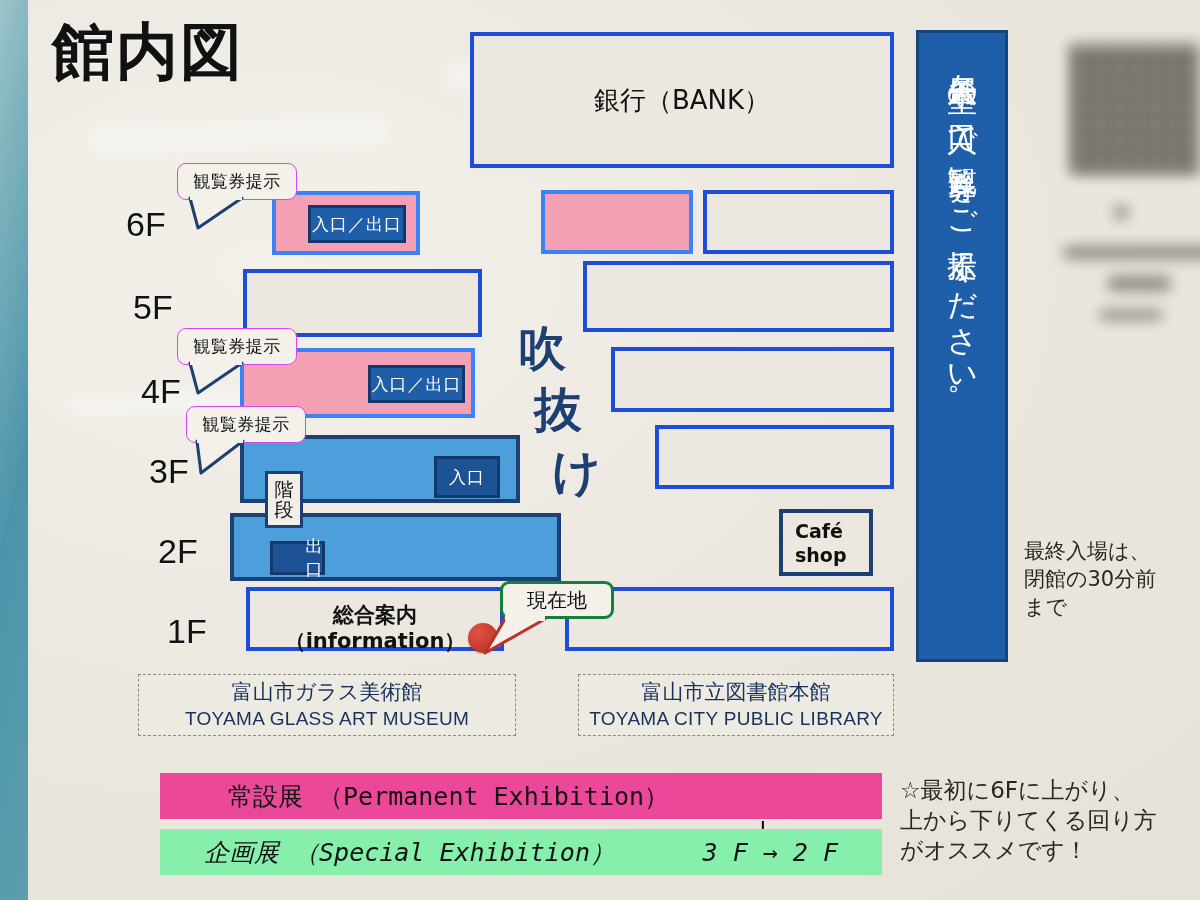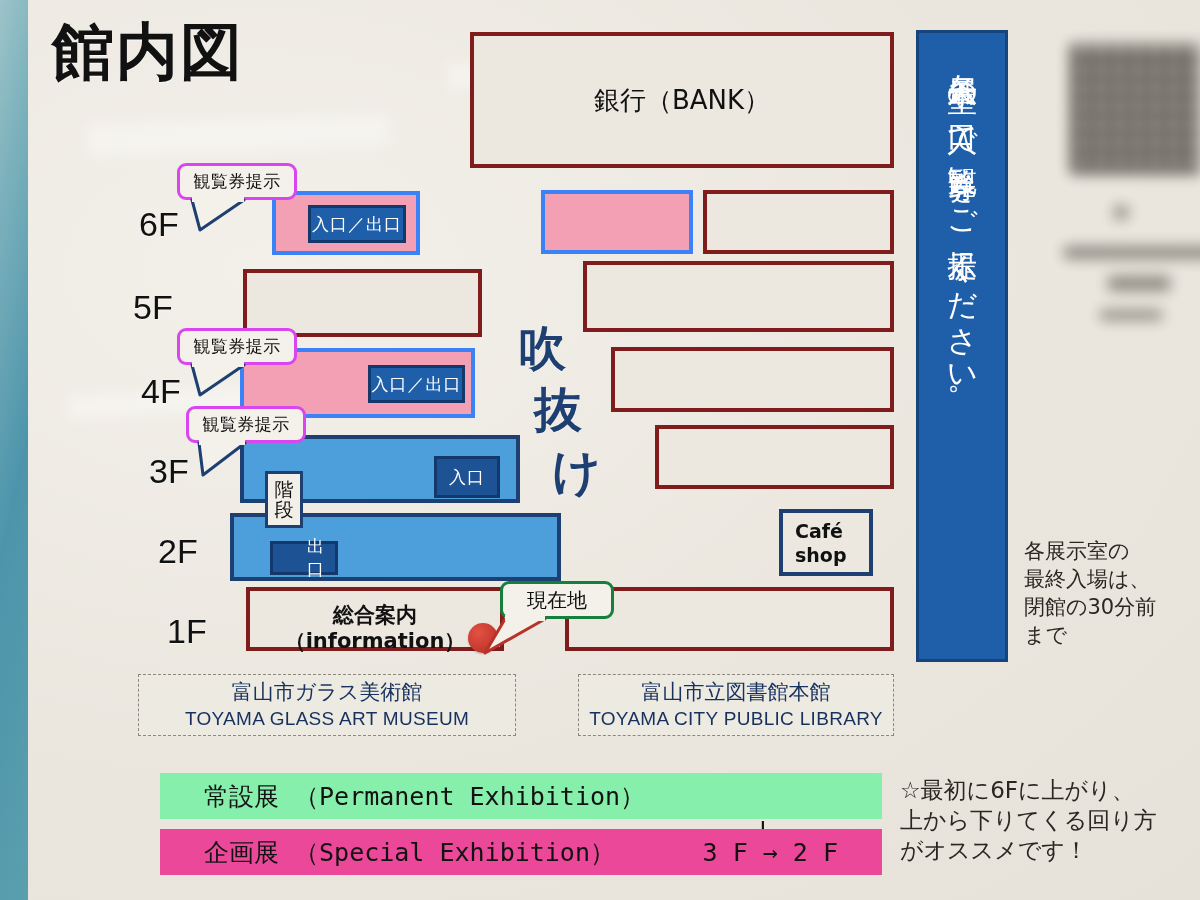--- a/index.html
+++ b/index.html
@@ -29,21 +29,21 @@
     position:absolute;left:52px;top:10px;
     font-size:62px;font-weight:bold;color:#111;
     letter-spacing:2px;
     text-shadow:0 1px 0 rgba(255,255,255,.6);
     font-family:"DejaVu Sans","Liberation Sans",sans-serif;
   }
 
   
   .box{position:absolute;box-sizing:border-box;}
   .outline{
-    border:4px solid #7f1d1d;background:#ece8e0;
+    border:4px solid #1d4ed8;background:#ece8e0;
     box-shadow:inset 0 0 0 2px #ece8e0;
   }
   .pink{
     border:4px solid #3b82f6;background:#f4a0b4;
   }
   .blue{
     border:4px solid #1d3f72;background:#4d9fdb;
   }
   .bank-label{
     position:absolute;left:0;right:0;top:50%;transform:translateY(-50%);
@@ -73,21 +73,21 @@
   
   .floor-label{
     position:absolute;font-size:34px;color:#111;font-weight:normal;
     font-family:"Liberation Sans","DejaVu Sans",sans-serif;
     text-shadow:0 1px 0 rgba(255,255,255,.5);
   }
 
   
   .bubble{
     position:absolute;box-sizing:border-box;
-    background:#f4f1ea;border:3px solid #d946ef;border-radius:9px;
+    background:#f4f1ea;border:1px solid #d946ef;border-radius:9px;
     display:flex;align-items:center;justify-content:center;
     font-size:17px;color:#111;letter-spacing:.5px;
     font-family:"DejaVu Sans","Liberation Sans",sans-serif;
   }
 
   
   .bubble-red{
     position:absolute;box-sizing:border-box;
     background:#f4f1ea;border:3px solid #15803d;border-radius:9px;
     display:flex;align-items:center;justify-content:center;
@@ -166,22 +166,22 @@
   .bldg .en{font-size:19px;letter-spacing:.3px;margin-top:2px;font-family:"Liberation Sans",sans-serif;}
 
   
   .legend{
     position:absolute;box-sizing:border-box;display:flex;align-items:center;
     font-family:"DejaVu Sans Mono","Liberation Mono",monospace;
     font-size:25px;color:#121212;letter-spacing:0px;
   }
   .legend .name{padding-left:44px;white-space:nowrap;}
   .legend .floors{position:absolute;right:44px;white-space:nowrap;}
-  #legend-perm{background:#86efac;}
-  #legend-spec{background:#ec4899;}
+  #legend-perm{background:#ec4899;padding-left:24px;}
+  #legend-spec{background:#86efac;font-style:italic;}
   #legend-arrow{
     position:absolute;color:#111;font-size:26px;line-height:1;
     font-family:"DejaVu Sans",sans-serif;
   }
   .tip{
     position:absolute;font-size:23px;line-height:1.3;color:#2a2723;
     font-family:"DejaVu Sans","Liberation Sans",sans-serif;
   }
 </style>
 </head>
@@ -222,21 +222,21 @@
   <div>Café</div>
   <div>shop</div>
 </div>
 
 <div id="atrium" style="left:518px;top:318px;">
   <span style="margin-left:0px;">吹</span>
   <span style="margin-left:16px;">抜</span>
   <span style="margin-left:34px;">け</span>
 </div>
 
-<div class="floor-label" style="left:126px;top:205px;margin-left:13px;">6F</div>
+<div class="floor-label" style="left:126px;top:205px;">6F</div>
 <div class="box pink" style="left:272px;top:191px;width:148px;height:64px;">
   <div class="chip" style="left:32px;top:10px;width:98px;height:38px;">入口／出口</div>
 </div>
 <div class="bubble" style="left:177px;top:163px;width:120px;height:37px;">
   <span>観覧券提示</span>
   <svg width="70" height="34" style="position:absolute;left:6px;top:34px;overflow:visible;">
     <polygon points="6,0 58,0 14,30" fill="#f4f1ea" stroke="#1d3f72" stroke-width="3" stroke-linejoin="round"></polygon>
     <rect x="6" y="-4" width="52" height="6" fill="#f4f1ea"></rect>
   </svg>
 </div>
@@ -263,21 +263,21 @@
 <div class="bubble" style="left:186px;top:406px;width:120px;height:37px;">
   <span>観覧券提示</span>
   <svg width="70" height="34" style="position:absolute;left:4px;top:34px;overflow:visible;">
     <polygon points="6,0 52,0 10,32" fill="#f4f1ea" stroke="#1d3f72" stroke-width="3" stroke-linejoin="round"></polygon>
     <rect x="6" y="-4" width="46" height="6" fill="#f4f1ea"></rect>
   </svg>
 </div>
 
 <div class="floor-label" style="left:158px;top:532px;">2F</div>
 <div class="box blue" style="left:230px;top:513px;width:331px;height:68px;">
-  <div class="chip dark" style="left:36px;top:24px;width:68px;height:34px;padding-left:34px;">出口</div>
+  <div class="chip dark" style="left:36px;top:24px;width:55px;height:34px;padding-left:34px;">出口</div>
 </div>
 
 <div class="stairs" style="left:265px;top:471px;width:38px;height:57px;">
   <span>階</span>
   <span>段</span>
 </div>
 
 <div class="floor-label" style="left:167px;top:612px;">1F</div>
 <div class="box outline" style="left:246px;top:587px;width:258px;height:64px;"></div>
 <div class="info-text" style="left:250px;top:603px;width:250px;">
@@ -292,21 +292,20 @@
     <polygon points="4,0 44,0 -16,34" fill="#f4f1ea" stroke="#b73228" stroke-width="3" stroke-linejoin="round"></polygon>
     <rect x="4" y="-4" width="40" height="6" fill="#f4f1ea"></rect>
   </svg>
 </div>
 
 <div id="banner" style="left:916px;top:30px;width:92px;height:632px;">
   <span>各展示室の入口で観覧券をご提示ください。</span>
 </div>
 
 <div class="side-note" style="left:1024px;top:537px;width:172px;">
-  <div>各展示室の</div>
   <div>最終入場は、</div>
   <div>閉館の30分前</div>
   <div>まで</div>
 </div>
 
 <div class="bldg" style="left:138px;top:674px;width:378px;height:62px;">
   <div class="jp">富山市ガラス美術館</div>
   <div class="en">TOYAMA GLASS ART MUSEUM</div>
 </div>
 <div class="bldg" style="left:578px;top:674px;width:316px;height:62px;">

